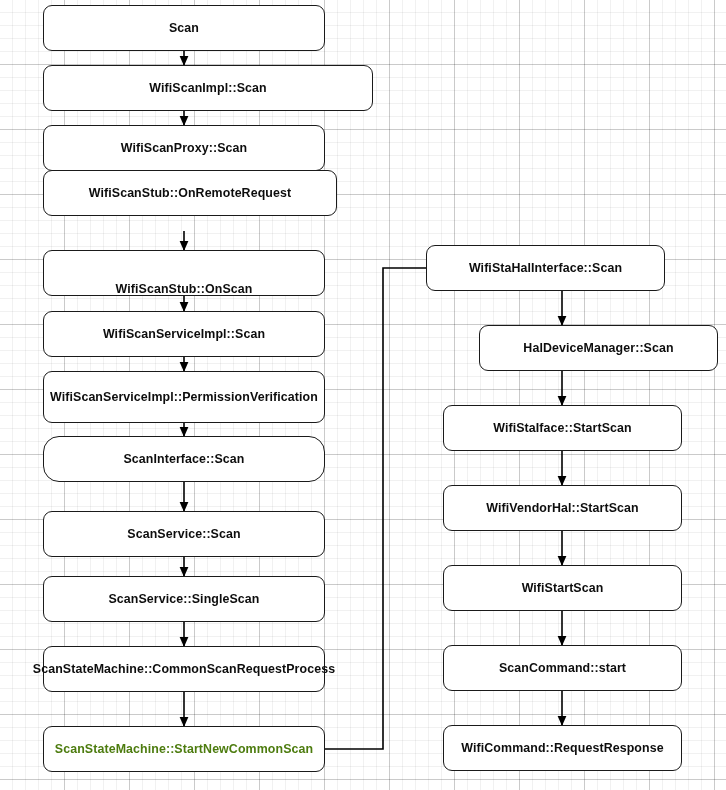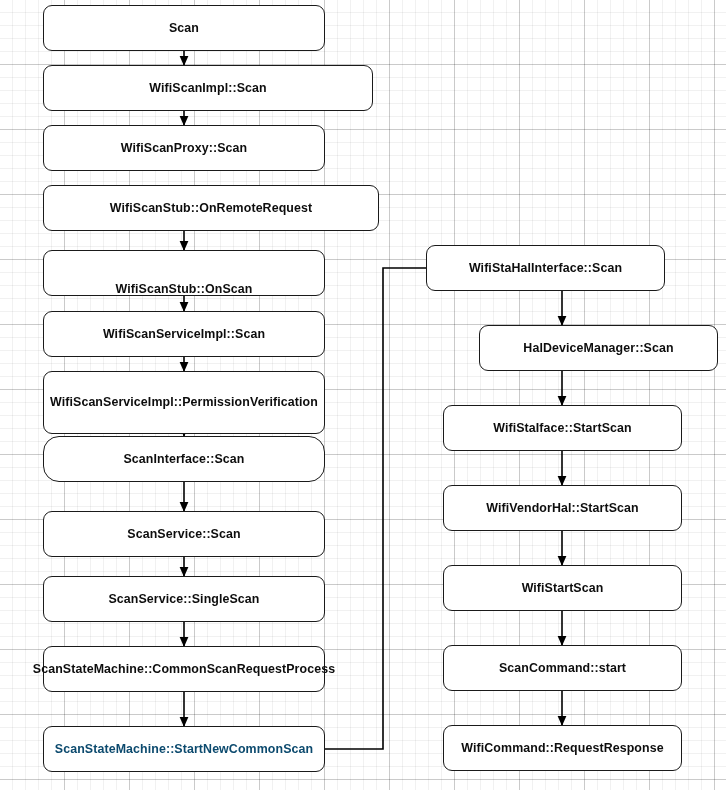--- a/index.html
+++ b/index.html
@@ -99,45 +99,45 @@
   <div id="nodes-group">
       <div class="node" style="left: 43px; top: 5px; width: 282px; height: 46px; border-color: rgb(26, 26, 26); background: rgb(255, 255, 255); color: rgb(13, 13, 13); border-radius: 9px;">
         <span class="node-label">Scan</span>
       </div>
       <div class="node" style="left: 43px; top: 65px; width: 330px; height: 46px; border-color: rgb(26, 26, 26); background: rgb(255, 255, 255); color: rgb(13, 13, 13); border-radius: 9px;">
         <span class="node-label">WifiScanImpl::Scan</span>
       </div>
       <div class="node" style="left: 43px; top: 125px; width: 282px; height: 46px; border-color: rgb(26, 26, 26); background: rgb(255, 255, 255); color: rgb(13, 13, 13); border-radius: 9px;">
         <span class="node-label">WifiScanProxy::Scan</span>
       </div>
-      <div class="node" style="left: 43px; top: 185px; width: 336px; height: 46px; border-color: rgb(26, 26, 26); background: rgb(255, 255, 255); color: rgb(13, 13, 13); border-radius: 9px;">
+      <div class="node" style="left: 43px; top: 170px; width: 294px; height: 46px; border-color: rgb(26, 26, 26); background: rgb(255, 255, 255); color: rgb(13, 13, 13); border-radius: 9px;">
         <span class="node-label">WifiScanStub::OnRemoteRequest</span>
       </div>
       <div class="node" style="left: 43px; top: 250px; width: 282px; height: 46px; border-color: rgb(26, 26, 26); background: rgb(255, 255, 255); color: rgb(13, 13, 13); border-radius: 9px; align-items: flex-end;">
         <span class="node-label">WifiScanStub::OnScan</span>
       </div>
       <div class="node" style="left: 43px; top: 311px; width: 282px; height: 46px; border-color: rgb(26, 26, 26); background: rgb(255, 255, 255); color: rgb(13, 13, 13); border-radius: 9px;">
         <span class="node-label">WifiScanServiceImpl::Scan</span>
       </div>
-      <div class="node" style="left: 43px; top: 371px; width: 282px; height: 63px; border-color: rgb(26, 26, 26); background: rgb(255, 255, 255); color: rgb(13, 13, 13); border-radius: 9px;">
+      <div class="node" style="left: 43px; top: 371px; width: 282px; height: 52px; border-color: rgb(26, 26, 26); background: rgb(255, 255, 255); color: rgb(13, 13, 13); border-radius: 9px;">
         <span class="node-label">WifiScanServiceImpl::PermissionVerification</span>
       </div>
       <div class="node" style="left: 43px; top: 436px; width: 282px; height: 46px; border-color: rgb(26, 26, 26); background: rgb(255, 255, 255); color: rgb(13, 13, 13); border-radius: 16px;">
         <span class="node-label">ScanInterface::Scan</span>
       </div>
       <div class="node" style="left: 43px; top: 511px; width: 282px; height: 46px; border-color: rgb(26, 26, 26); background: rgb(255, 255, 255); color: rgb(13, 13, 13); border-radius: 9px;">
         <span class="node-label">ScanService::Scan</span>
       </div>
       <div class="node" style="left: 43px; top: 576px; width: 282px; height: 46px; border-color: rgb(26, 26, 26); background: rgb(255, 255, 255); color: rgb(13, 13, 13); border-radius: 9px;">
         <span class="node-label">ScanService::SingleScan</span>
       </div>
       <div class="node overflow" style="left: 43px; top: 646px; width: 282px; height: 46px; border-color: rgb(26, 26, 26); background: rgb(255, 255, 255); color: rgb(13, 13, 13); border-radius: 9px;">
         <span class="node-label">ScanStateMachine::CommonScanRequestProcess</span>
       </div>
-      <div class="node" style="left: 43px; top: 726px; width: 282px; height: 46px; border-color: rgb(26, 26, 26); background: rgb(255, 255, 255); color: #0c4a6e; border-radius: 9px;">
+      <div class="node" style="left: 43px; top: 726px; width: 282px; height: 46px; border-color: rgb(26, 26, 26); background: rgb(255, 255, 255); color: #4d7c0f; border-radius: 9px;">
         <span class="node-label">ScanStateMachine::StartNewCommonScan</span>
       </div>
       <div class="node" style="left: 426px; top: 245px; width: 239px; height: 46px; border-color: rgb(26, 26, 26); background: rgb(255, 255, 255); color: rgb(13, 13, 13); border-radius: 9px;">
         <span class="node-label">WifiStaHalInterface::Scan</span>
       </div>
       <div class="node" style="left: 443px; top: 325px; width: 239px; height: 46px; border-color: rgb(26, 26, 26); background: rgb(255, 255, 255); color: rgb(13, 13, 13); border-radius: 9px; margin-left: 36px;">
         <span class="node-label">HalDeviceManager::Scan</span>
       </div>
       <div class="node" style="left: 443px; top: 405px; width: 239px; height: 46px; border-color: rgb(26, 26, 26); background: rgb(255, 255, 255); color: rgb(13, 13, 13); border-radius: 9px;">
         <span class="node-label">WifiStaIface::StartScan</span>

